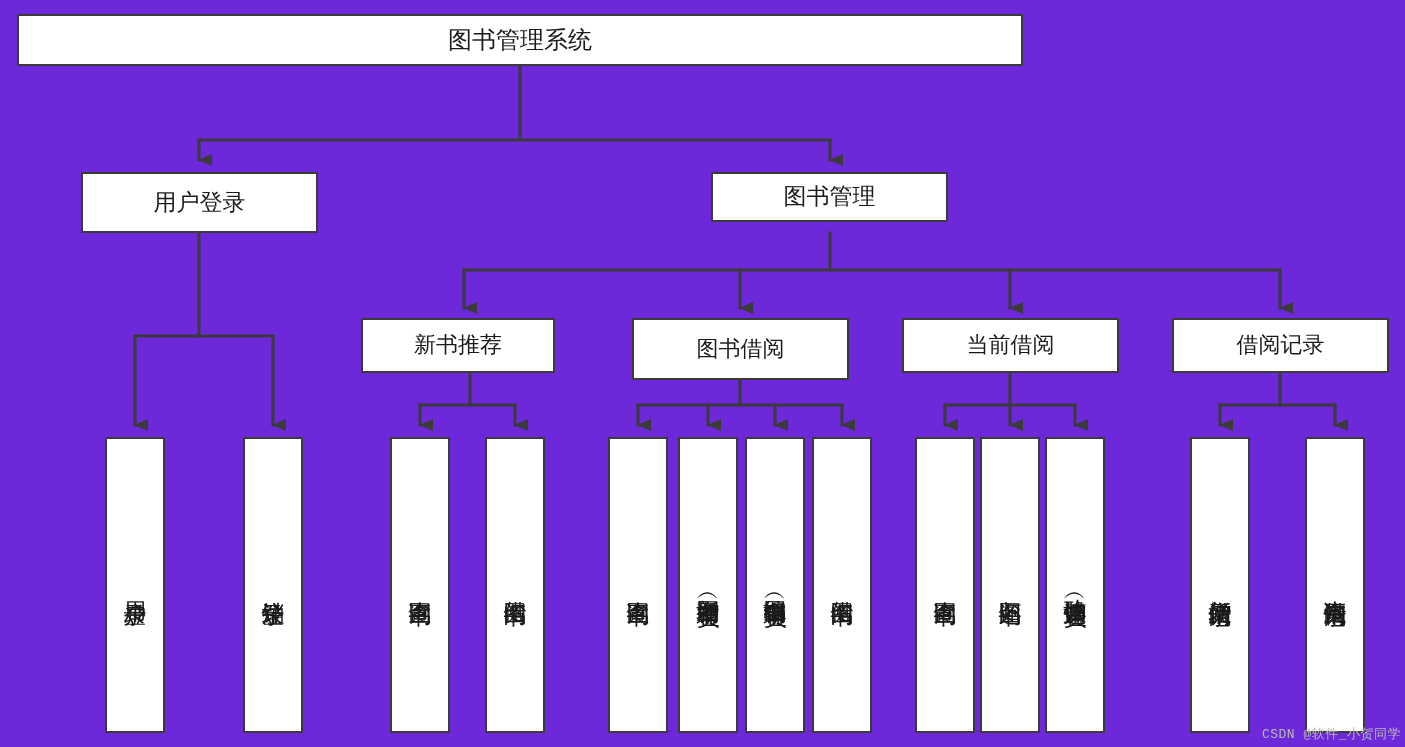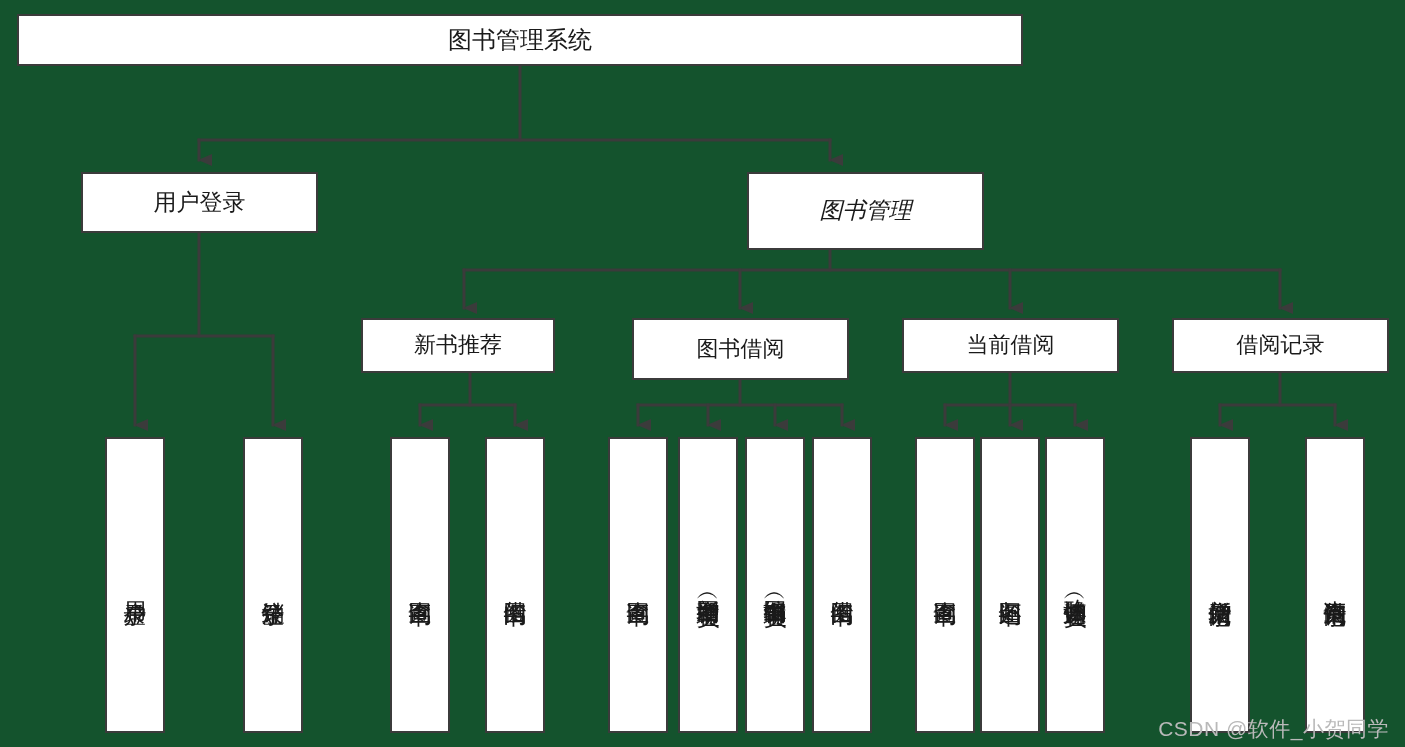--- a/index.html
+++ b/index.html
@@ -7,21 +7,21 @@
     padding: 0;
     background: #ffffff;
   }
   body {
     font-family: "Liberation Sans", "DejaVu Sans", sans-serif;
   }
   #canvas {
     position: relative;
     width: 1405px;
     height: 747px;
-    background: #14532d;
+    background: #6d28d9;
     overflow: hidden;
   }
   svg#edges {
     position: absolute;
     left: 0;
     top: 0;
     width: 1405px;
     height: 747px;
   }
   .node {
@@ -61,27 +61,28 @@
     text-orientation: upright;
     -webkit-writing-mode: vertical-rl;
     font-size: 23px;
     letter-spacing: 1px;
     line-height: 1.0;
     white-space: normal;
     max-height: 100%;
   }
   .watermark {
     position: absolute;
-    right: 16px;
+    right: 4px;
     bottom: 4px;
-    font-size: 21px;
+    font-size: 13px;
     color: #b9b9b9;
     letter-spacing: 0.5px;
     z-index: 5;
     white-space: nowrap;
+    font-family: Liberation Mono, monospace;
   }
 </style>
 </head>
 <body>
 
 <div id="canvas">
 
   <svg id="edges" viewBox="0 0 1405 747">
     <defs>
       <marker id="arrow" viewBox="0 0 12 14" refX="6" refY="13" markerWidth="12" markerHeight="14" orient="auto-start-reverse" markerUnits="userSpaceOnUse">
@@ -134,21 +135,21 @@
     </g>
   </svg>
 
   <div class="node root" style="left:17px; top:14px; width:1006px; height:52px;">
     <span class="node-label">图书管理系统</span>
   </div>
 
   <div class="node lvl1" style="left:81px; top:172px; width:237px; height:61px;">
     <span class="node-label">用户登录</span>
   </div>
-  <div class="node lvl1" style="left:747px; top:172px; width:237px; height:78px;font-style:italic;">
+  <div class="node lvl1" style="left:711px; top:172px; width:237px; height:50px;">
     <span class="node-label">图书管理</span>
   </div>
 
   <div class="node lvl2" style="left:361px; top:318px; width:194px; height:55px;">
     <span class="node-label">新书推荐</span>
   </div>
   <div class="node lvl2" style="left:632px; top:318px; width:217px; height:62px;">
     <span class="node-label">图书借阅</span>
   </div>
   <div class="node lvl2" style="left:902px; top:318px; width:217px; height:55px;">

